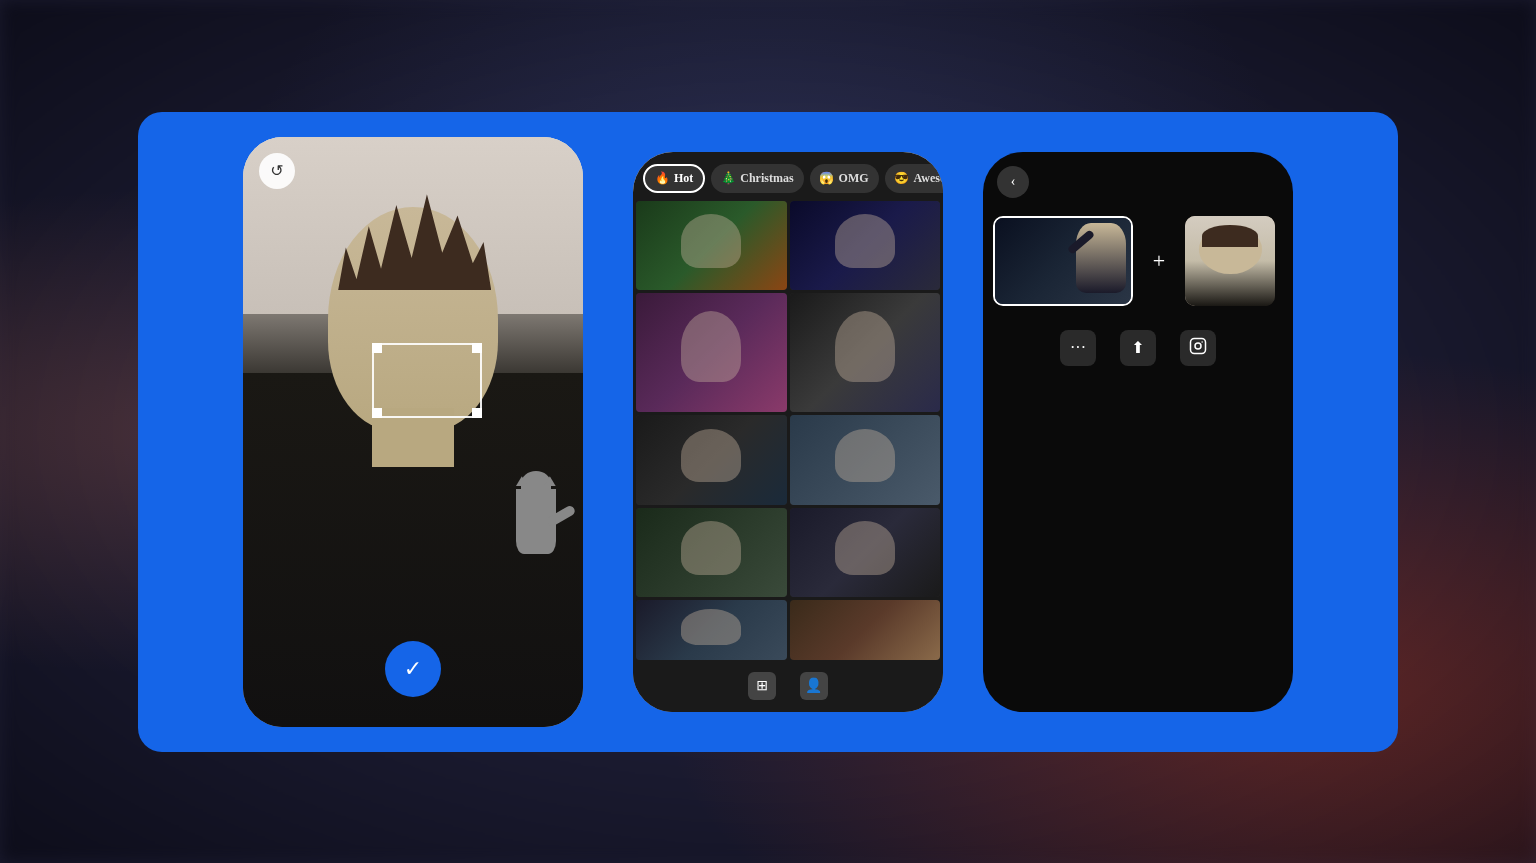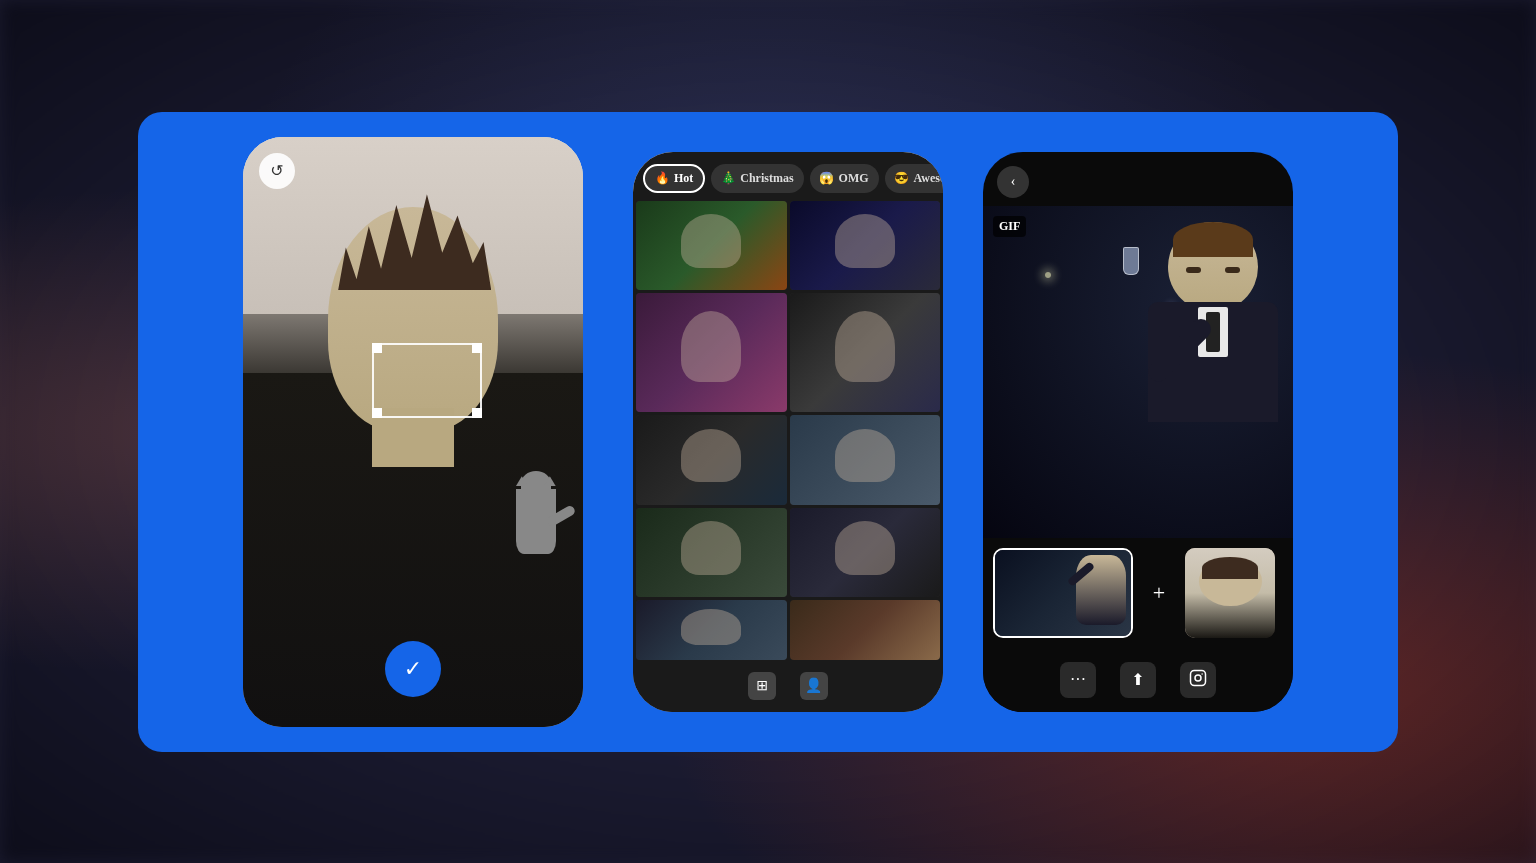--- a/index.html
+++ b/index.html
@@ -498,53 +498,20 @@
 
   <div class="phone phone-3">
     <div class="phone-3-inner">
 
       <div class="phone-3-topbar">
         <div class="back-btn">
           <span>‹</span>
         </div>
       </div>
 
-      <div class="main-gif-area">
-        <div class="gif-label">GIF</div>
-
-        <div class="gatsby-gif">
-
-          <div style="position:absolute;inset:0;background:radial-gradient(ellipse at 70% 30%,#1a2035,#050510);"></div>
-
-          <div style="position:absolute;top:20%;left:20%;width:6px;height:6px;background:rgba(255,255,200,0.6);border-radius:50%;box-shadow:0 0 8px 4px rgba(255,255,200,0.3);"></div>
-          <div style="position:absolute;top:30%;left:60%;width:4px;height:4px;background:rgba(200,200,255,0.5);border-radius:50%;box-shadow:0 0 6px 3px rgba(200,200,255,0.2);"></div>
-          <div style="position:absolute;top:15%;left:80%;width:5px;height:5px;background:rgba(255,220,150,0.6);border-radius:50%;box-shadow:0 0 8px 4px rgba(255,220,150,0.3);"></div>
-
-          <div style="position:absolute;top:5%;right:5%;width:130px;height:200px;">
-
-            <div style="position:absolute;top:0;left:20px;width:90px;height:90px;background:linear-gradient(180deg,#c8b898,#b8a880);border-radius:50%;">
-
-              <div style="position:absolute;top:0;left:5px;width:80px;height:35px;background:#5a3a1a;border-radius:50% 50% 0 0;"></div>
-
-              <div style="position:absolute;top:45px;left:18px;width:15px;height:6px;background:#3a2a1a;border-radius:3px;"></div>
-              <div style="position:absolute;top:45px;right:18px;width:15px;height:6px;background:#3a2a1a;border-radius:3px;"></div>
-            </div>
-
-            <div style="position:absolute;top:80px;left:0;width:130px;height:120px;background:#1a1a2a;border-radius:10px 10px 0 0;"></div>
-
-            <div style="position:absolute;top:85px;left:50px;width:30px;height:50px;background:#e8e8e8;border-radius:2px;"></div>
-
-            <div style="position:absolute;top:90px;left:58px;width:14px;height:40px;background:#222;border-radius:2px;"></div>
-
-            <div style="position:absolute;top:90px;left:-20px;width:80px;height:20px;background:#1a1a2a;border-radius:10px;transform:rotate(-45deg);transform-origin:right center;"></div>
-
-            <div style="position:absolute;top:25px;left:-25px;width:16px;height:28px;background:rgba(200,220,255,0.5);border:1px solid rgba(255,255,255,0.5);border-radius:2px 2px 6px 6px;"></div>
-          </div>
-        </div>
-      </div>
 
       <div class="thumbnail-row">
 
         <div class="thumb-selected">
           <div style="width:100%;height:100%;background:linear-gradient(135deg,#0a1020,#1a2535,#2a3545);position:relative;">
 
             <div style="position:absolute;right:5px;top:5px;width:50px;height:70px;background:linear-gradient(180deg,#c8b898,#1a1a2a);border-radius:30% 30% 10px 10px;"></div>
 
             <div style="position:absolute;right:35px;top:20px;width:30px;height:8px;background:#1a1a2a;border-radius:4px;transform:rotate(-40deg);"></div>
           </div>

